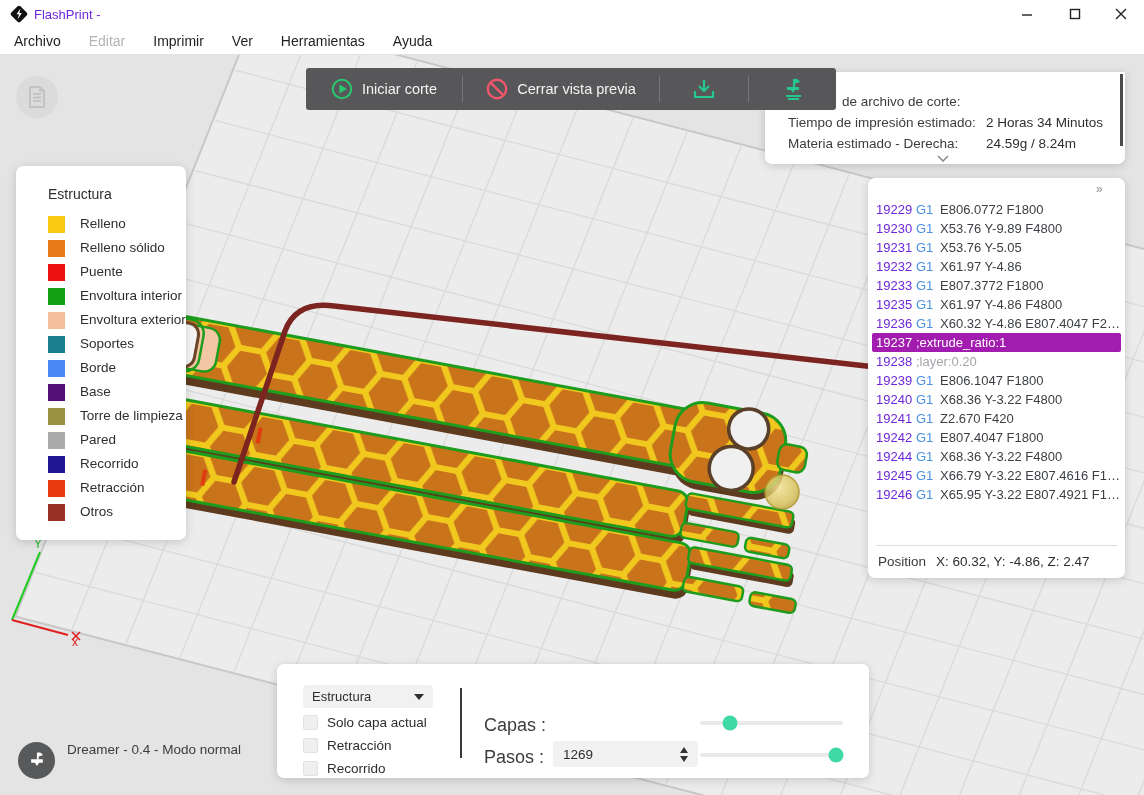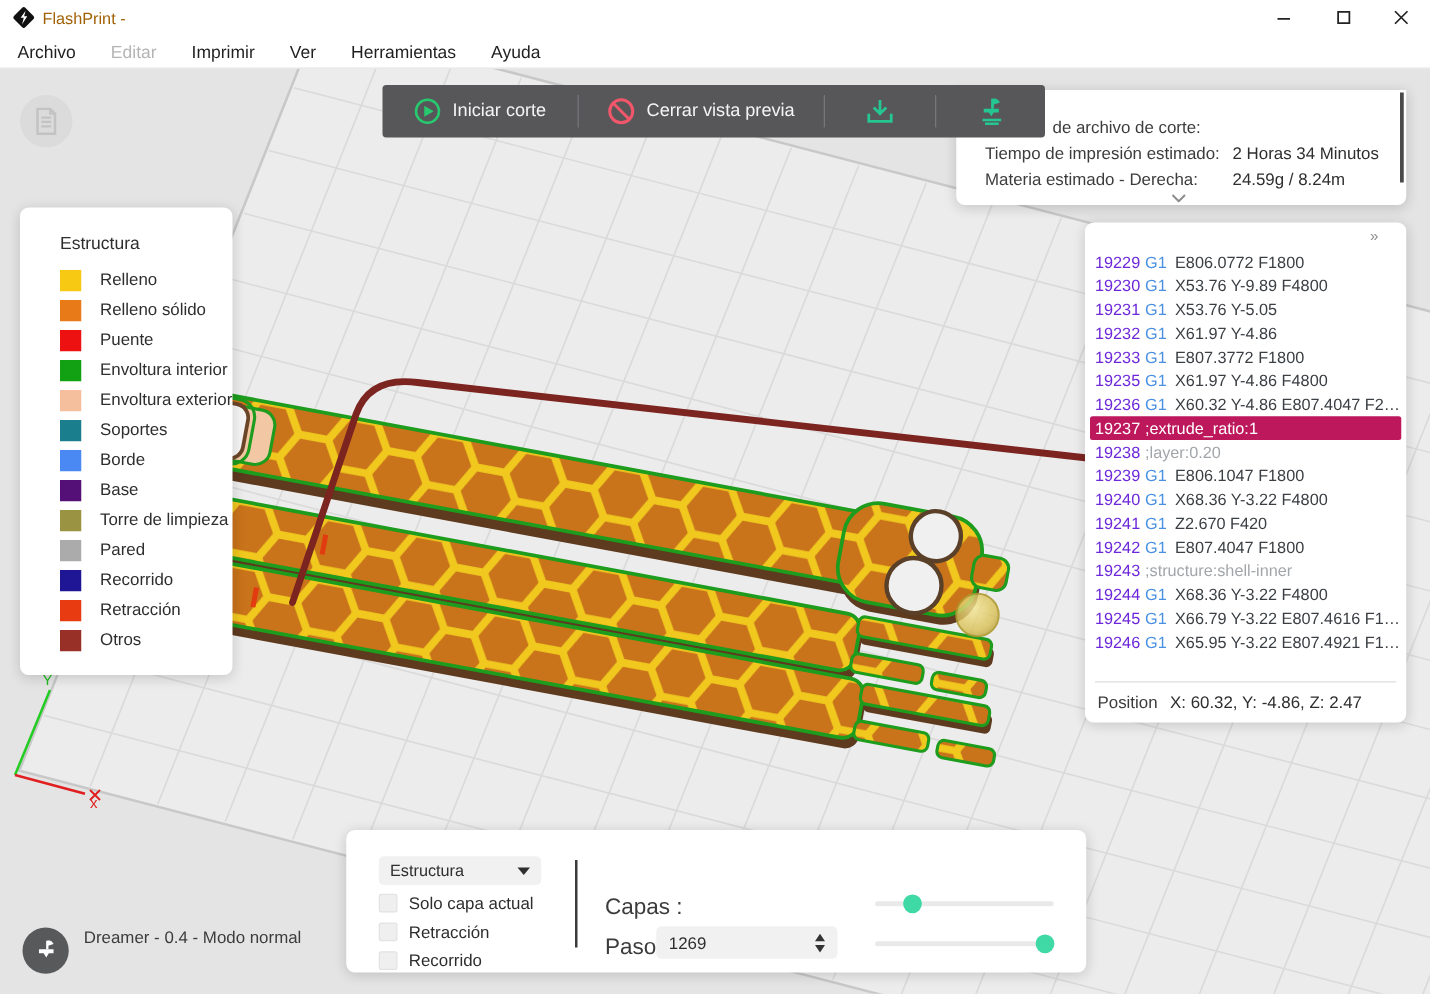--- a/index.html
+++ b/index.html
@@ -2,21 +2,21 @@
 <html><head>
 <meta charset="utf-8">
 <style>
   html,body{margin:0;padding:0}
   body{width:1144px;height:795px;position:relative;overflow:hidden;
        font-family:"Liberation Sans",sans-serif;background:#E4E4E4;
        -webkit-font-smoothing:antialiased}
   .abs{position:absolute}
   
   .titlebar{left:0;top:0;width:1144px;height:28px;background:#FFF;z-index:50}
-  .title-text{left:34px;top:7px;font-size:13px;color:#a16207}
+  .title-text{left:34px;top:7px;font-size:13px;color:#6d28d9}
   .win-btn{top:0;width:46px;height:28px;display:flex;align-items:center;justify-content:center;cursor:default}
   .menubar{left:0;top:28px;width:1144px;height:27px;background:#FFF;z-index:50;
            display:flex;align-items:center;border-bottom:1px solid #E3E3E3;box-sizing:border-box}
   .menu-item{font-size:14px;color:#1F1F1F;padding:0 14px}
   .menu-item.disabled{color:#B4B4B4}
   
   #scene{left:0;top:0;z-index:1}
   
   .card{background:#FFF;border-radius:7px;box-shadow:0 2px 10px rgba(0,0,0,.16)}
   
@@ -41,21 +41,21 @@
   .legend-label{font-size:13.5px;color:#2E2E2E;white-space:nowrap}
   
   .gcode{left:868px;top:178px;width:257px;height:400px;z-index:3}
   .gcode-expand{left:228px;top:4px;font-size:12px;color:#8C8C8C;letter-spacing:1px}
   .gcode-list{left:4px;top:22px;width:249px}
   .grow{display:flex;align-items:center;height:19px;padding:0 4px;white-space:nowrap;overflow:hidden}
   .gnum{width:40px;flex:0 0 auto;color:#6d28d9;font-size:13px}
   .gcmd{width:24px;flex:0 0 auto;color:#4A90E2;font-size:13px}
   .gtxt{color:#3B3F43;font-size:13px}
   .gtxt.com{color:#A2A6AA}
-  .grow.gsel{background:#be185d;border-radius:2px}
+  .grow.gsel{background:#a21caf;border-radius:2px}
   .grow.gsel .gnum,.grow.gsel .gtxt{color:#FFF}
   .gpos-divider{left:8px;top:367px;width:241px;height:1px;background:#DDD}
   .gpos-label{left:10px;top:376px;font-size:13.5px;color:#3C3C3C}
   .gpos-value{left:68px;top:376px;font-size:13.5px;color:#2E2E2E}
   
   .bottom-panel{left:277px;top:664px;width:592px;height:114px;z-index:3}
   .dropdown{left:26px;top:21px;width:130px;height:23px;background:#F1F1F1;border-radius:4px;
             display:flex;align-items:center;justify-content:space-between;padding:0 9px;box-sizing:border-box}
   .dropdown-text{font-size:13px;color:#2E2E2E}
   .caret-down{width:0;height:0;border-left:5px solid transparent;border-right:5px solid transparent;border-top:6px solid #2E2E2E}
@@ -366,24 +366,20 @@
         <span class="gnum">19241</span>
         <span class="gcmd">G1</span>
         <span class="gtxt">Z2.670 F420</span>
       </div>
     <div class="grow">
         <span class="gnum">19242</span>
         <span class="gcmd">G1</span>
         <span class="gtxt">E807.4047 F1800</span>
       </div>
     <div class="grow">
-        <span class="gnum">19243</span>
-        <span class="gtxt com">;structure:shell-inner</span>
-      </div>
-    <div class="grow">
         <span class="gnum">19244</span>
         <span class="gcmd">G1</span>
         <span class="gtxt">X68.36 Y-3.22 F4800</span>
       </div>
     <div class="grow">
         <span class="gnum">19245</span>
         <span class="gcmd">G1</span>
         <span class="gtxt">X66.79 Y-3.22 E807.4616 F1…</span>
       </div>
     <div class="grow">
@@ -415,21 +411,21 @@
     <span class="chk-label">Recorrido</span>
   </div>
   <div class="abs vdiv"></div>
 
   <span class="abs bp-label" style="left:207px;top:51px">Capas :</span>
   <div class="abs slider" style="left:423px;top:57px">
     <span class="slider-thumb" style="left: 21%;"></span>
   </div>
 
   <span class="abs bp-label" style="left:207px;top:83px">Pasos :</span>
-  <div class="abs spinbox" style="left:248px;top:77px">
+  <div class="abs spinbox" style="left:276px;top:77px">
     <span class="spin-value">1269</span>
     <span class="spin-arrows">
         <span class="tri-up"></span>
         <span class="tri-dn"></span>
       </span>
   </div>
   <div class="abs slider" style="left:423px;top:89px">
     <span class="slider-thumb" style="left: 95%;"></span>
   </div>
 </div>

